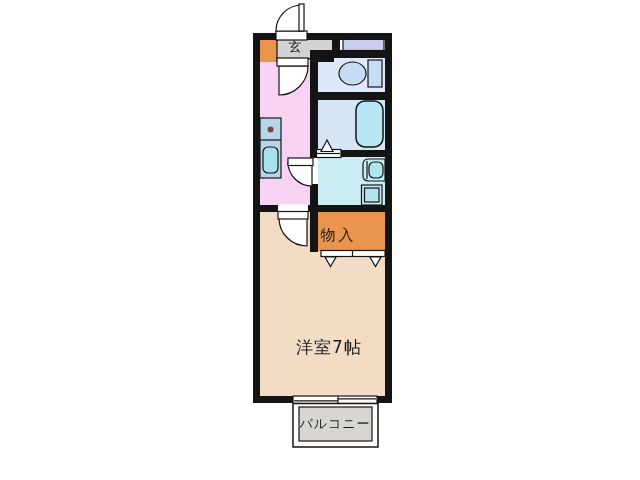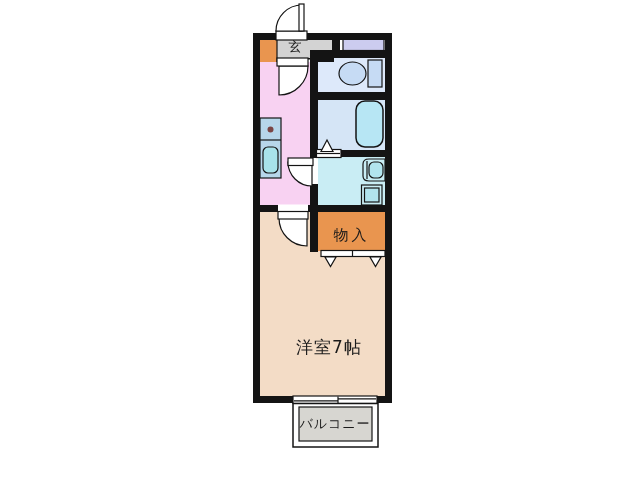--- a/index.html
+++ b/index.html
@@ -6,21 +6,21 @@
   #canvas{
     position:relative;width:640px;height:480px;background:var(--background);
     font-family:"DejaVu Sans",sans-serif;overflow:hidden;
   }
   #plan-svg{position:absolute;left:0;top:0;}
   .lbl{
     position:absolute;color:#1a1a1a;text-align:center;line-height:1.1;
     font-family:"DejaVu Sans",sans-serif;white-space:nowrap;
   }
   #genkan-label{left:284px;top:40px;width:22px;font-size:13px;}
-  #storage-label{left:322px;top:227px;width:59px;font-size:15px;letter-spacing:3px;}
+  #storage-label{left:309px;top:227px;width:59px;font-size:15px;letter-spacing:3px;}
   #main-room-label{left:262px;top:306px;width:134px;font-size:17px;letter-spacing:1px;margin-top:32px;}
   #balcony-label{left:297px;top:417px;width:76px;font-size:13px;letter-spacing:1px;text-align:center;}
 
   
   .f-wall{fill:var(--wall);}
   .f-white{fill:#ffffff;}
   .f-genkan{fill:var(--genkan-gray);}
   .f-orange{fill:var(--storage-orange);}
   .f-lavender{fill:var(--lavender);}
   .f-toilet-room{fill:var(--toilet-room);}

